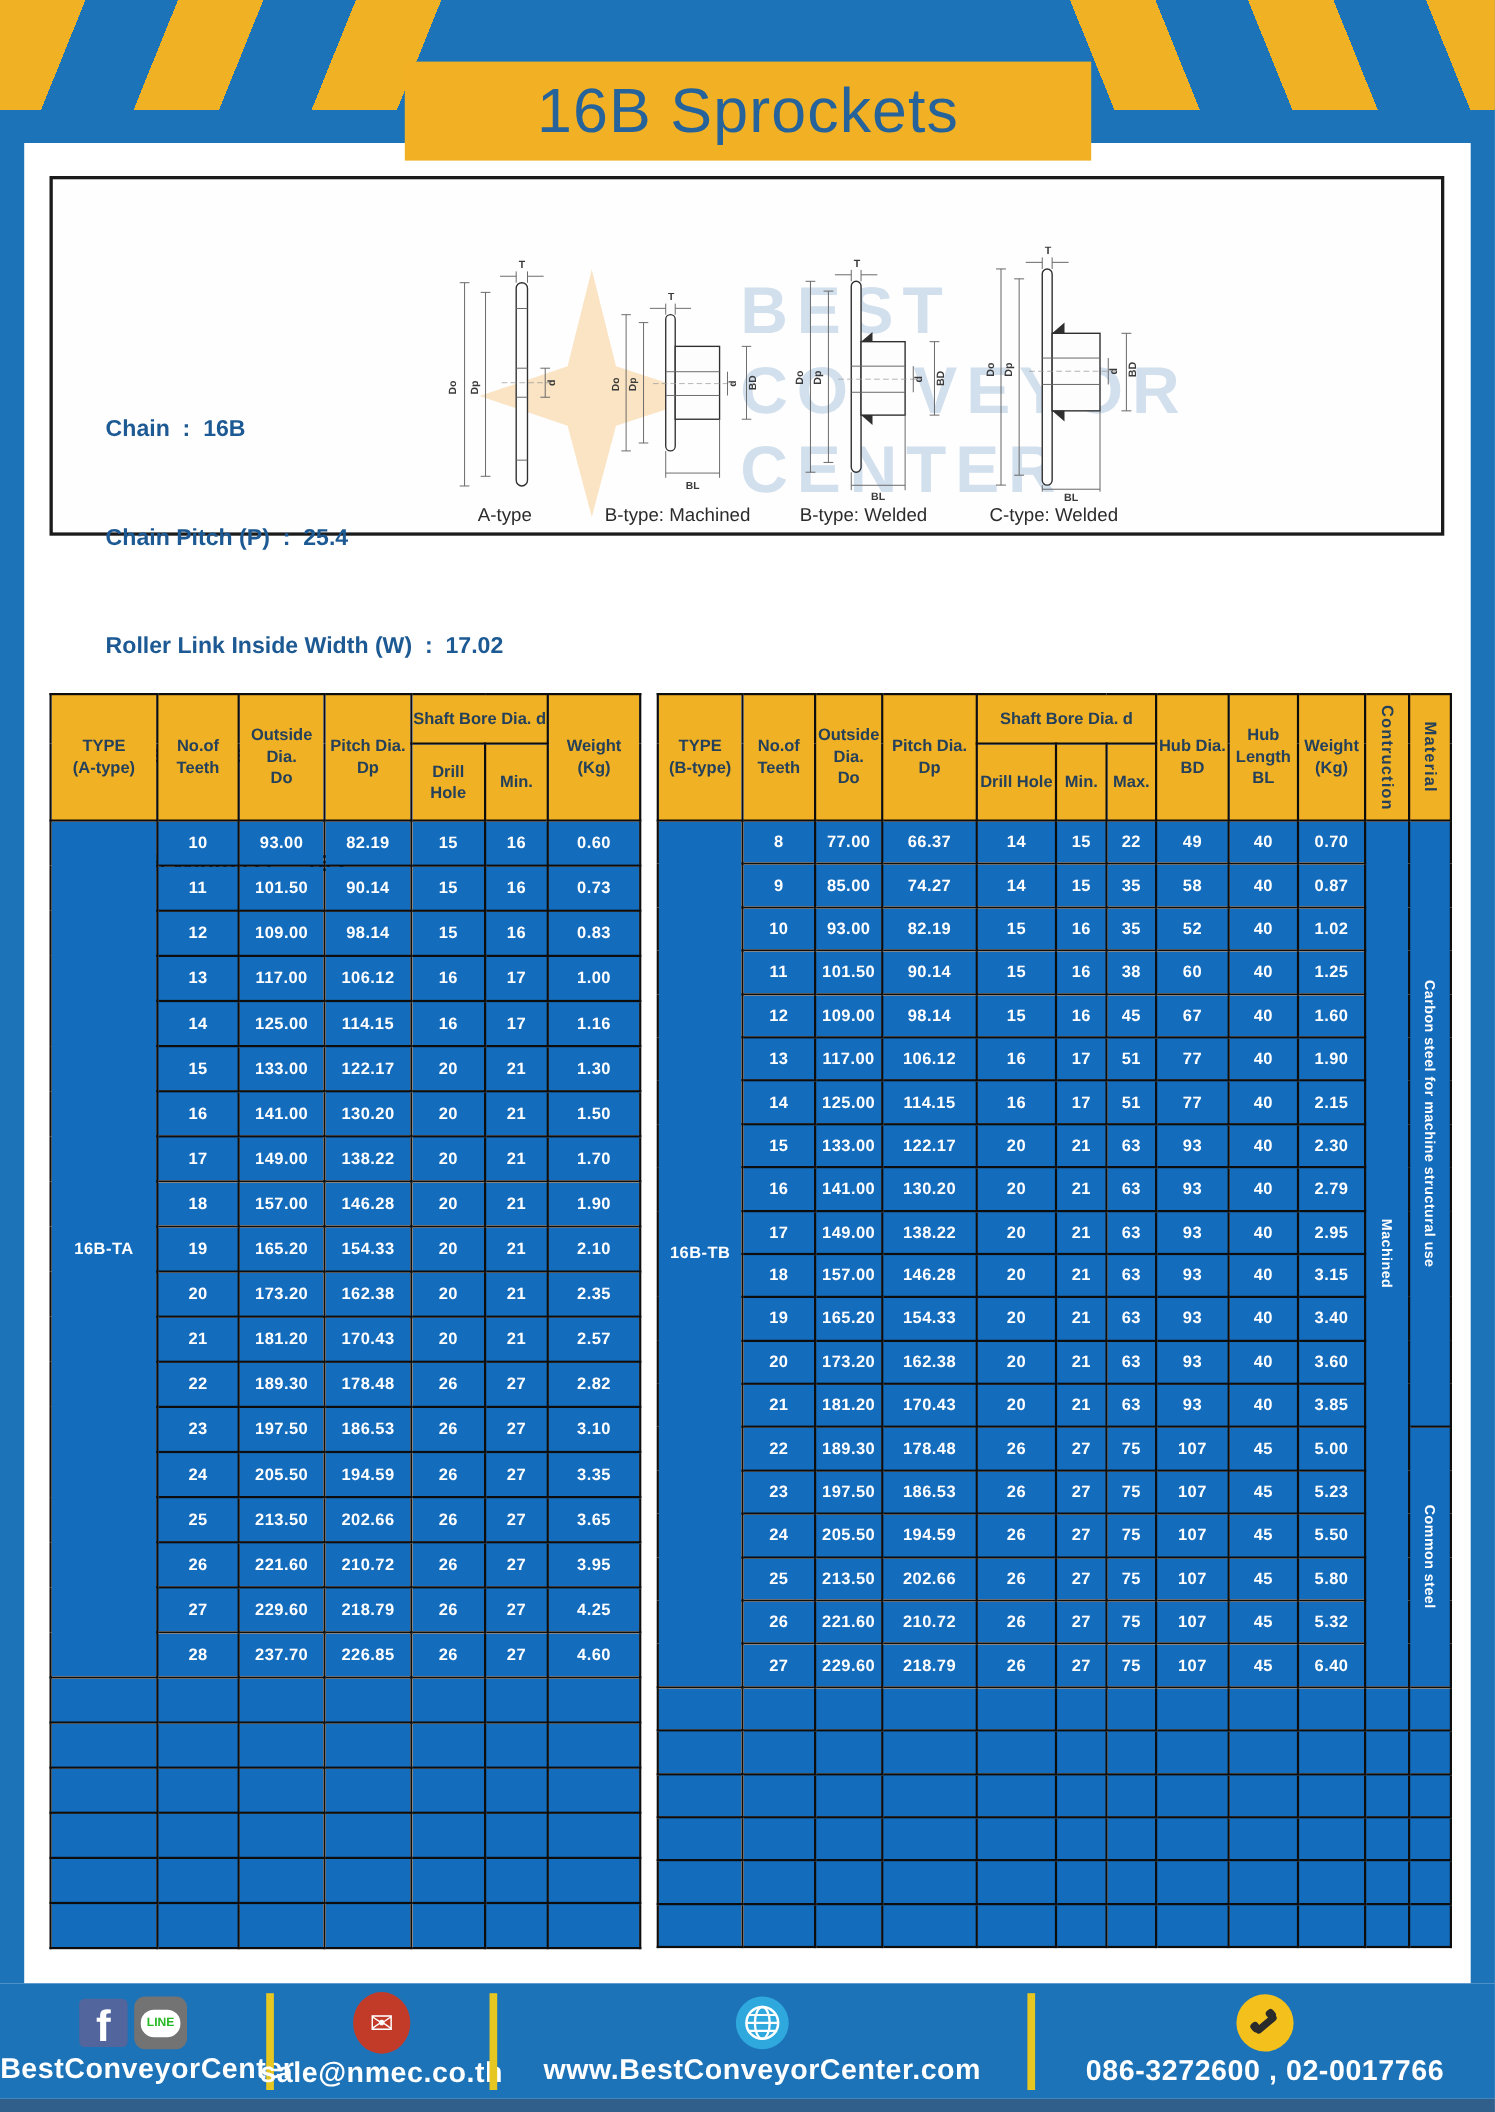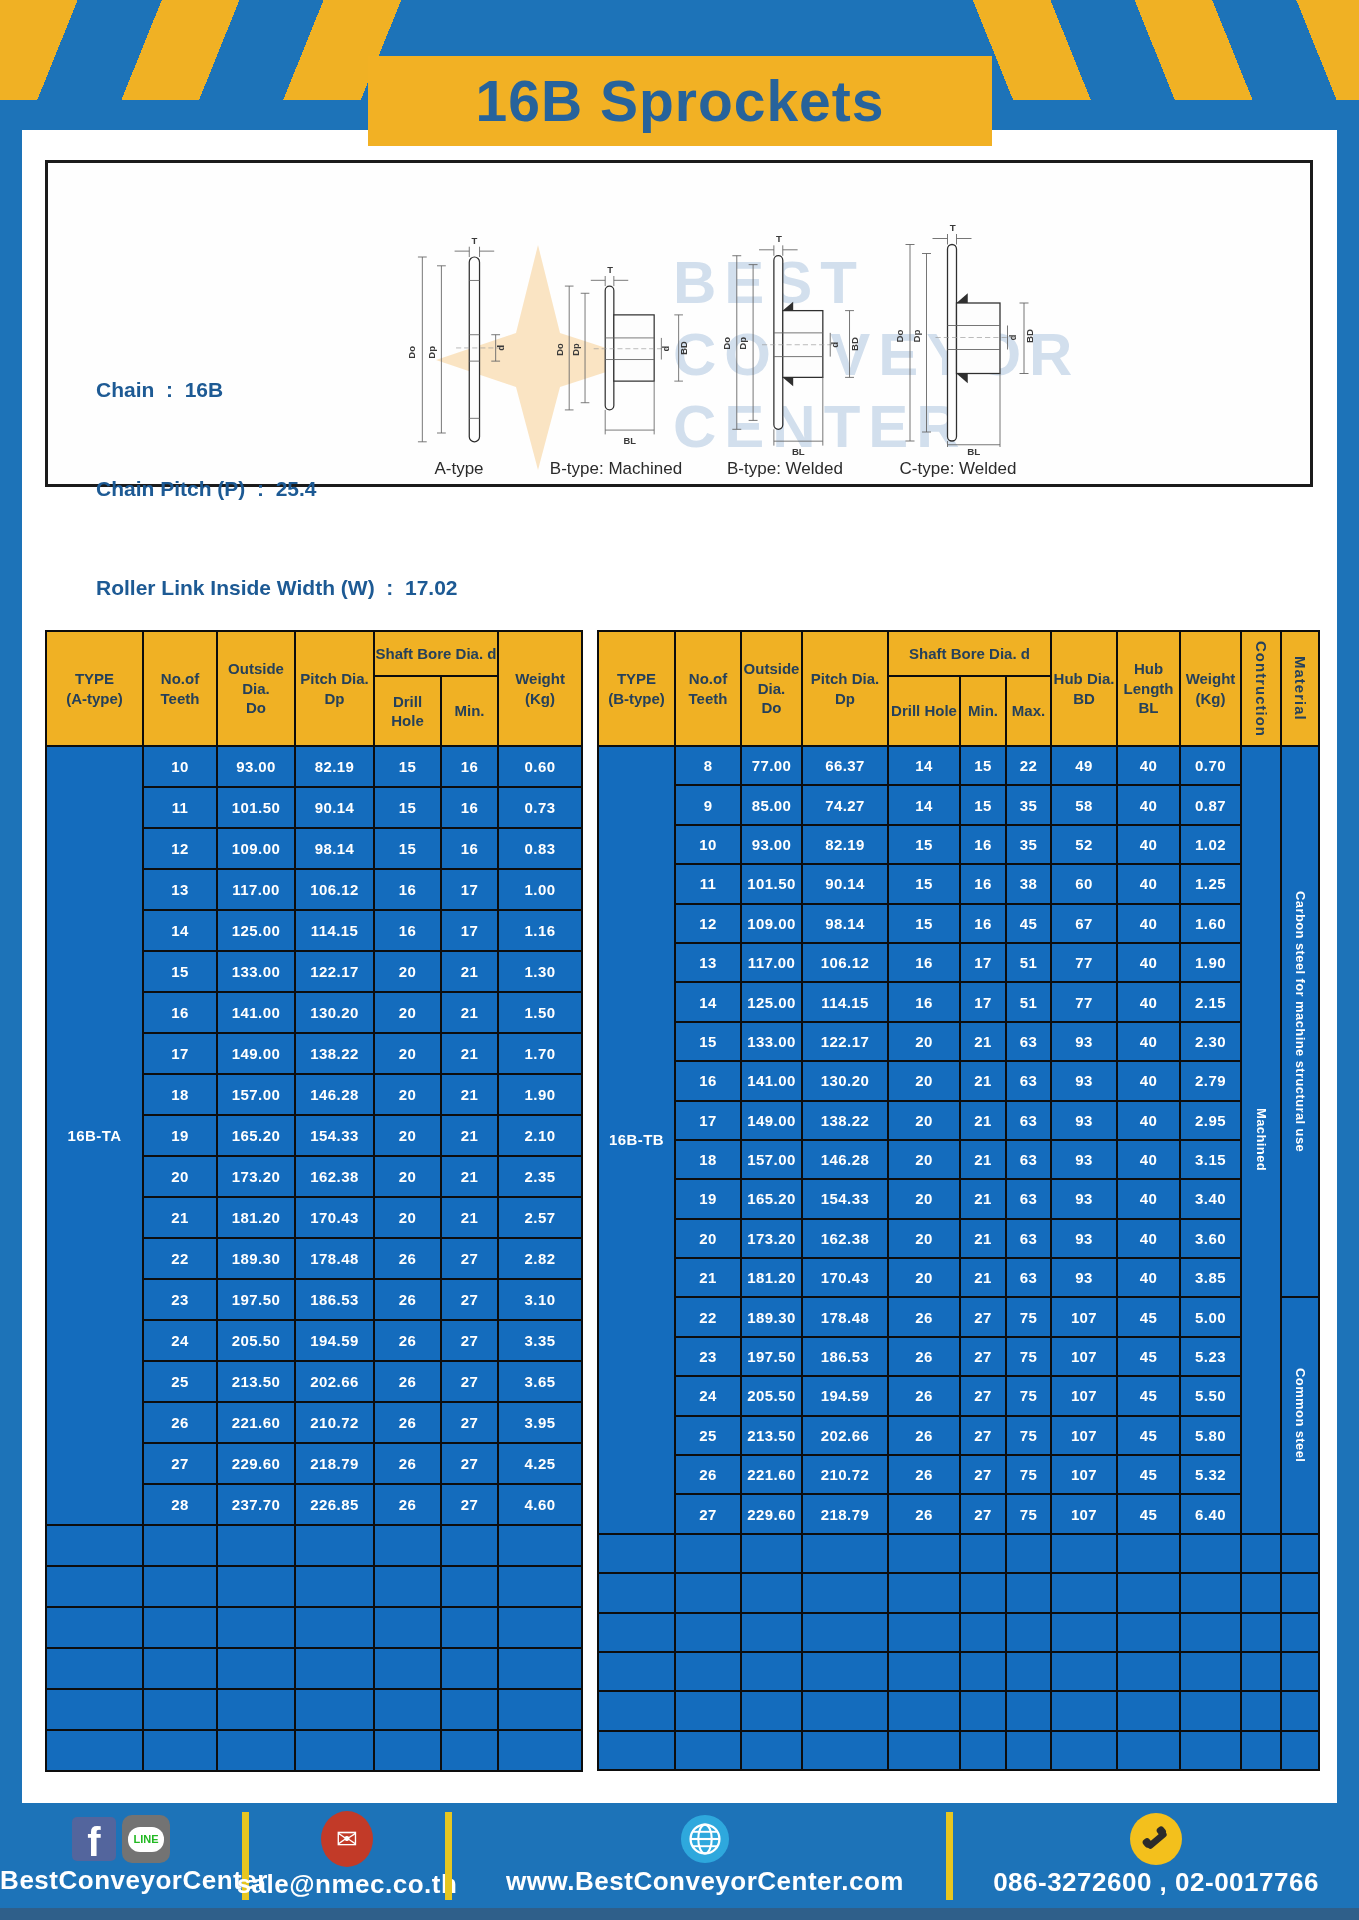--- a/index.html
+++ b/index.html
@@ -7,21 +7,21 @@
         font-family:"Liberation Sans",sans-serif;overflow:hidden;margin:0 auto;}
   
   .band-top{position:absolute;left:0;top:0;width:1359px;height:130px;background:#1d73b8;}
   .hazard{position:absolute;top:0;height:100px;width:430px;}
   .hazard-left{left:0;background:repeating-linear-gradient(112deg,#f0b124 0 72px,rgba(0,0,0,0) 72px 150px);}
   .hazard-right{right:0;background:repeating-linear-gradient(68deg,rgba(0,0,0,0) 0 78px,#f0b124 78px 150px);}
   .side-bar{position:absolute;top:130px;width:22px;height:1673px;background:#1d73b8;}
   .side-l{left:0;} .side-r{right:0;}
   .banner{position:absolute;left:368px;top:56px;width:624px;height:90px;background:#f2b124;
           display:flex;align-items:center;justify-content:center;}
-  .banner h1{margin:0;font-size:57px;font-weight:bold;color:#27639b;letter-spacing:1px;}
+  .banner h1{margin:0;font-size:57px;font-weight:normal;color:#27639b;letter-spacing:1px;}
   
   .diagram-box{position:absolute;left:45px;top:160px;width:1268px;height:327px;
                border:3px solid #1b1b1b;background:#fefefe;box-sizing:border-box;}
   .specs{position:absolute;left:48px;top:144px;font-size:21px;font-weight:bold;color:#1d5a94;
          line-height:33px;white-space:pre;}
   .watermark{position:absolute;left:380px;top:52px;pointer-events:none;}
   .figures{position:absolute;left:345px;top:6px;width:645px;height:310px;
            display:flex;justify-content:space-between;align-items:flex-end;}
   .figure{display:flex;flex-direction:column;align-items:center;justify-content:flex-end;}
   .figure .cap{font-size:17px;font-weight:normal;color:#2b2b2b;margin-top:3px;white-space:nowrap;}
@@ -40,21 +40,21 @@
   .spec td{background:#146cbd;color:#ffffff;font-size:15px;font-weight:bold;letter-spacing:.4px;}
   .spec tr.h1{height:45px;} .spec tr.h2{height:70px;}
   #bodyA tr{height:41px;} #bodyB tr{height:39.4px;}
   .vert{writing-mode:vertical-rl;text-orientation:mixed;font-size:13px;letter-spacing:1px;}
   td.vert{font-size:13px;}
   .group-cell{font-size:15px;letter-spacing:.5px;}
   
   .footer{position:absolute;left:0;top:1803px;width:1359px;height:105px;background:#1d73b8;
           display:flex;align-items:center;}
   .fsec{display:flex;flex-direction:column;align-items:center;justify-content:center;gap:2px;height:100%;}
-  .fsec1{width:242px;} .fsec2{width:196px;} .fsec3{width:482px;padding-left:12px;} .fsec4{flex:1;}
+  .fsec1{width:242px;} .fsec2{width:196px;} .fsec3{width:482px;} .fsec4{flex:1;}
   .fdiv{width:7px;height:88px;background:#e6c620;}
   .ftext{color:#fff;font-size:26px;font-weight:bold;letter-spacing:.5px;white-space:nowrap;}
   .icon-row{display:flex;gap:6px;align-items:center;}
   .fb-icon{width:44px;height:44px;background:#53659d;border-radius:5px;color:#fff;font-size:40px;
            font-weight:bold;display:flex;align-items:flex-end;justify-content:center;line-height:.92;}
   .line-icon{width:48px;height:48px;background:#737373;border-radius:10px;display:flex;
              align-items:center;justify-content:center;position:relative;}
   .line-bubble{width:36px;height:25px;background:#fff;border-radius:12px;display:flex;align-items:center;
                justify-content:center;font-size:11px;font-weight:bold;color:#22b922;}
   .line-bubble::after{content:"";position:absolute;left:12px;bottom:8px;width:0;height:0;

